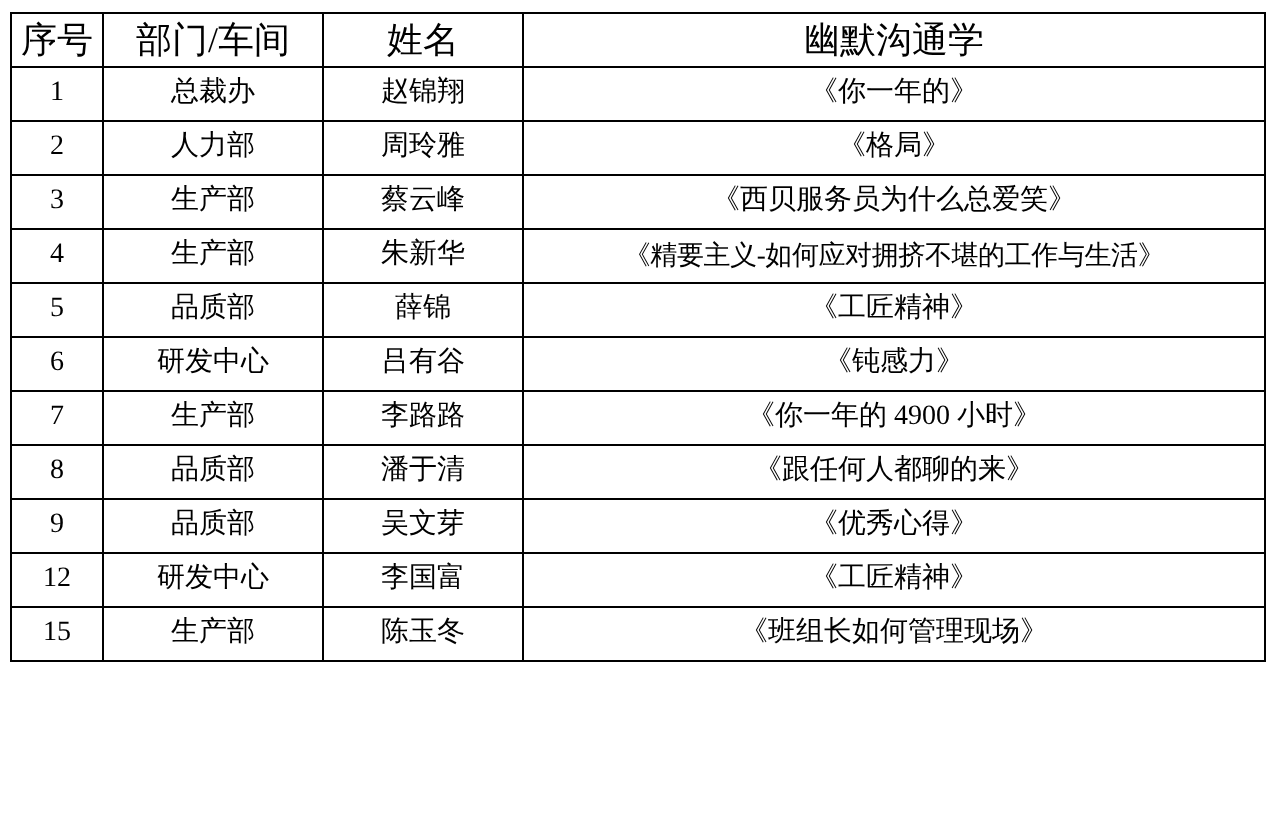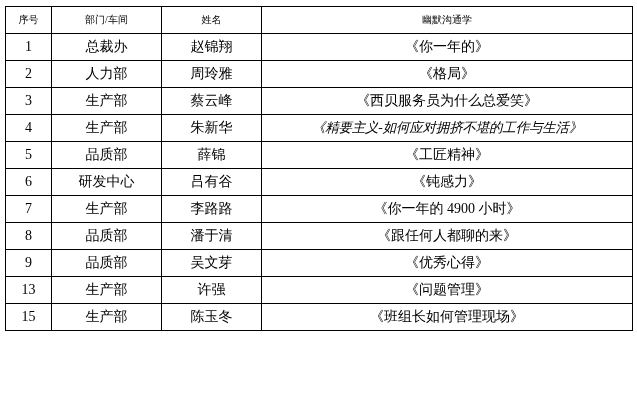--- a/index.html
+++ b/index.html
@@ -33,33 +33,32 @@
     vertical-align: middle;
     height: 26px;
     line-height: 26px;
     font-size: 14px;
     font-weight: normal;
     padding: 0 2px;
     white-space: nowrap;
     overflow: hidden;
   }
   table.reading-table thead th {
-    font-size: 10px;
+    font-size: 18px;
   }
   col.c-no { width: 46px; }
   col.c-dept { width: 110px; }
   col.c-name { width: 100px; }
   col.c-note { width: 371px; }
   .note-cell {
     font-size: 14px;
   }
   .note-cell.long {
     font-size: 13.5px;
     letter-spacing: -0.2px;
-    font-style: italic;
   }
 </style>
 </head>
 <body>
 
 <div class="sheet">
   <table class="reading-table">
     <colgroup>
       <col class="c-no">
       <col class="c-dept">
@@ -123,24 +122,24 @@
         <td>潘于清</td>
         <td class="note-cell">《跟任何人都聊的来》</td>
       </tr>
       <tr>
         <td>9</td>
         <td>品质部</td>
         <td>吴文芽</td>
         <td class="note-cell">《优秀心得》</td>
       </tr>
       <tr>
-        <td>13</td>
-        <td>生产部</td>
-        <td>许强</td>
-        <td class="note-cell">《问题管理》</td>
+        <td>12</td>
+        <td>研发中心</td>
+        <td>李国富</td>
+        <td class="note-cell">《工匠精神》</td>
       </tr>
       <tr>
         <td>15</td>
         <td>生产部</td>
         <td>陈玉冬</td>
         <td class="note-cell">《班组长如何管理现场》</td>
       </tr>
     </tbody>
   </table>
 </div>

